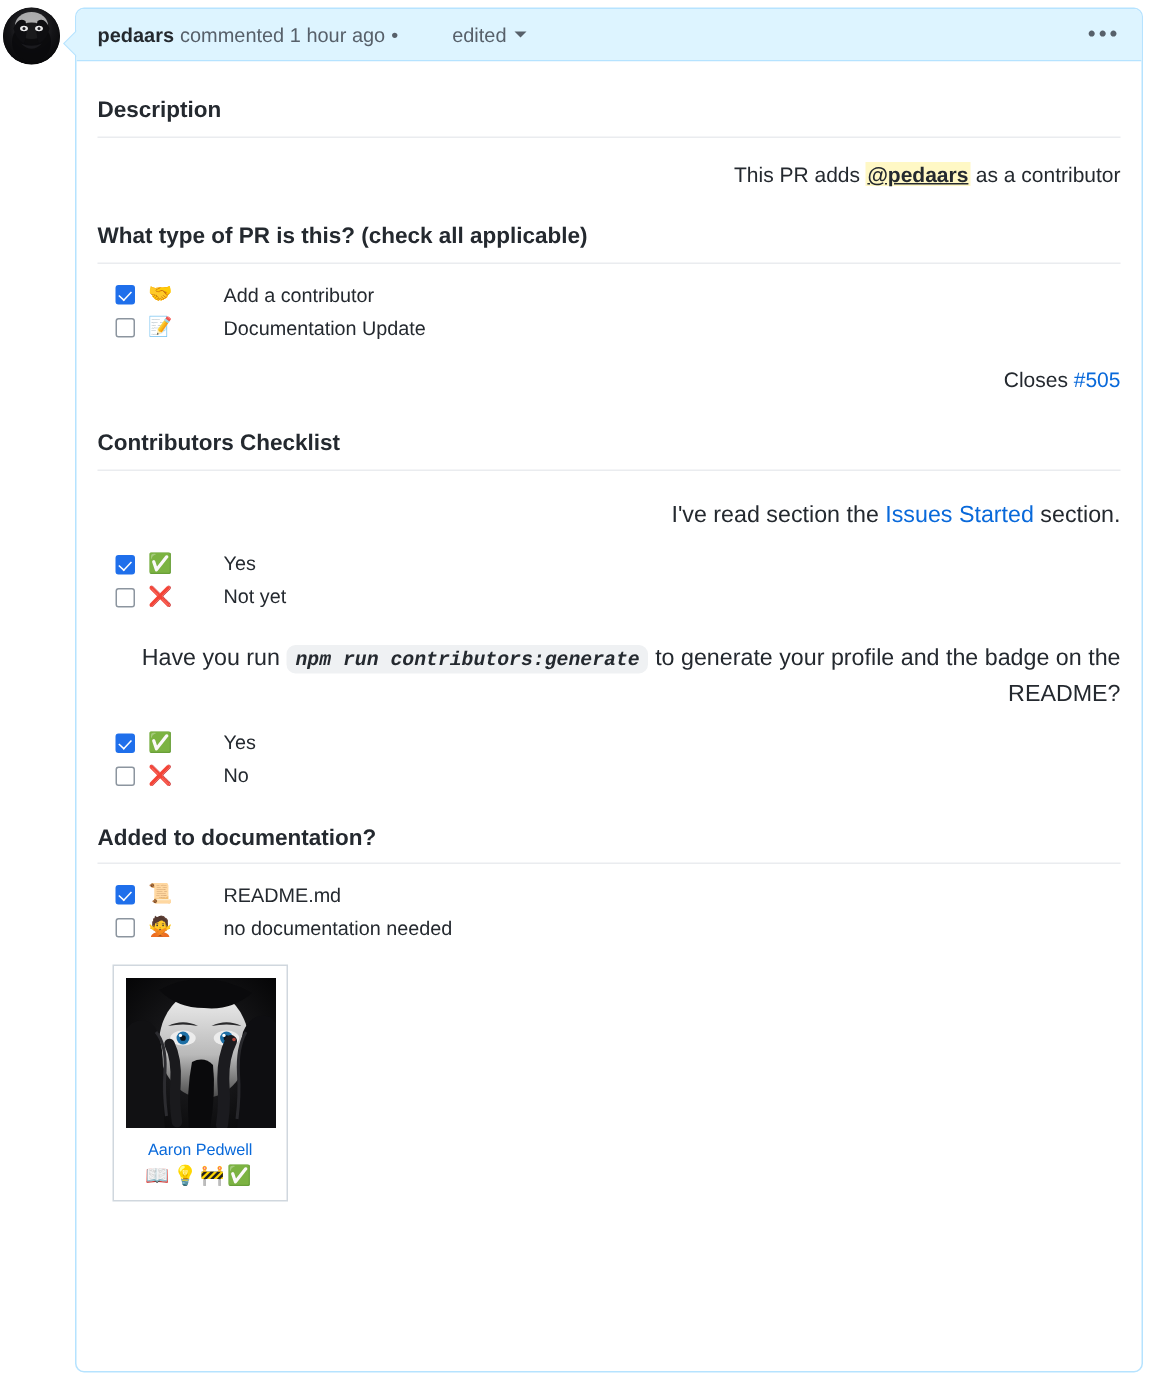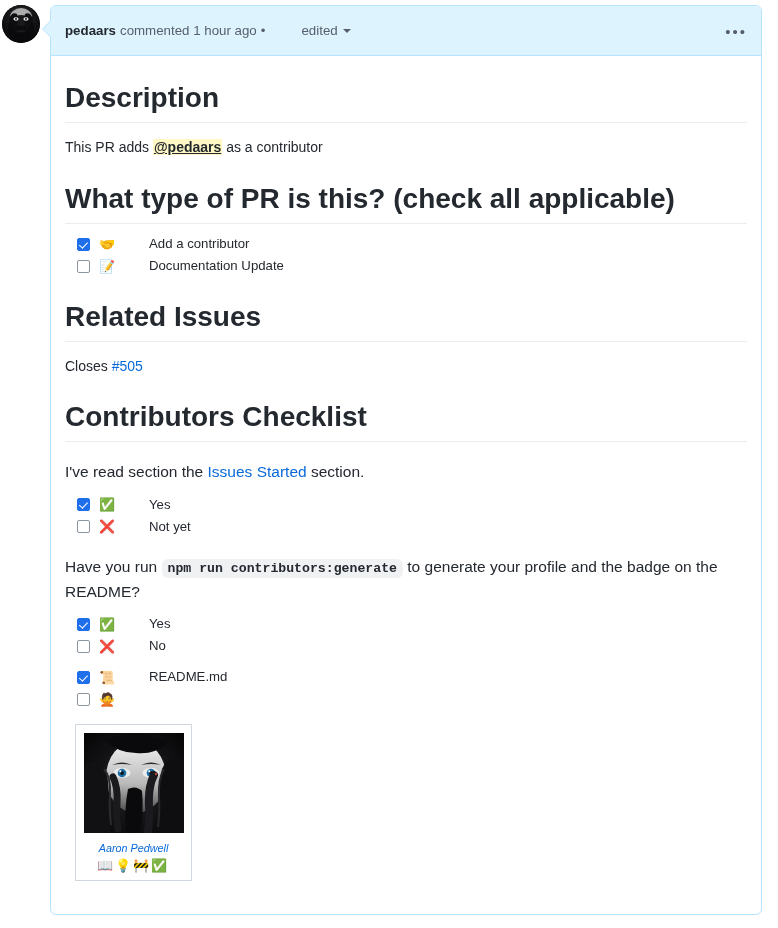--- a/index.html
+++ b/index.html
@@ -61,21 +61,21 @@
     position: absolute;
     left: -8px;
     top: 14px;
     width: 0; height: 0;
     border-top: 9px solid transparent;
     border-bottom: 9px solid transparent;
     border-right: 9px solid #ddf4ff;
   }
 
   .comment-header {
-    height: 50px;
+    height: 35px;
     background: #ddf4ff;
     border-bottom: 1px solid #b6e3ff;
     border-radius: 5px 5px 0 0;
     display: flex;
     align-items: center;
     padding: 0 12px 0 14px;
     box-sizing: border-box;
     font-size: 13.3px;
     color: #57606a;
     position: relative;
@@ -117,35 +117,36 @@
 
   .comment-body {
     padding: 14px 14px 10px 14px;
     color: #24292f;
     font-size: 14px;
     line-height: 1.5;
   }
 
   
   h2.md {
-    font-size: 28px;
+    font-size: 15px;
     font-weight: 600;
     margin: 22px 0 0 0;
     padding-bottom: 7px;
     border-bottom: 1px solid #eaecef;
     color: #24292f;
     line-height: 1.25;
   }
   h2.md.first { margin-top: 10px; }
 
   p.md {
-    margin: 14px 0 0 0;
+    margin: 14px 0 0 13px;
     font-size: 14px;
     color: #24292f;
     line-height: 1.55;
+    text-align: right;
   }
   p.md.big {
     font-size: 15.5px;
     margin-top: 18px;
   }
 
   .mention {
     background: #fff8c5;
     color: #24292f;
     font-weight: 700;
@@ -160,20 +161,21 @@
   a.link.plain { text-decoration: none; }
 
   code.inline {
     background: #eff1f3;
     border-radius: 6px;
     padding: 2px 6px;
     font-family: "Liberation Mono", "DejaVu Sans Mono", monospace;
     font-size: 13.2px;
     font-weight: 700;
     color: #24292f;
+    font-style: italic;
   }
 
   
   ul.tasklist {
     list-style: none;
     margin: 10px 0 0 0;
     padding: 0 0 0 12px;
   }
   ul.tasklist li {
     display: flex;
@@ -243,21 +245,20 @@
   }
   .contrib-img svg { display:block; width:100%; height:100%; }
   .contrib-name {
     display: block;
     color: #0969da;
     font-size: 10.8px;
     margin-top: 8px;
     text-decoration: none;
     cursor: pointer;
     line-height: 1.3;
-    font-style: italic;
   }
   .contrib-badges {
     margin-top: 3px;
     font-family: "DejaVu Sans", sans-serif;
     font-size: 13px;
     letter-spacing: 2px;
     line-height: 1.2;
   }
   .contrib-badges span { cursor: pointer; }
 </style>
@@ -322,21 +323,20 @@
           <span class="emo">🤝</span>
           <span class="task-label">Add a contributor</span>
         </li>
         <li>
           <span class="cb"></span>
           <span class="emo">📝</span>
           <span class="task-label">Documentation Update</span>
         </li>
       </ul>
 
-      <h2 class="md">Related Issues</h2>
       <p class="md"><span>Closes </span><a class="link">#505</a></p>
 
       <h2 class="md">Contributors Checklist</h2>
 
       <p class="md big"><span>I've read section the </span><a class="link plain">Issues Started</a><span> section.</span></p>
       <ul class="tasklist">
         <li>
           <span class="cb checked"></span>
           <span class="emo">✅</span>
           <span class="task-label">Yes</span>
@@ -355,29 +355,31 @@
           <span class="emo">✅</span>
           <span class="task-label">Yes</span>
         </li>
         <li>
           <span class="cb"></span>
           <span class="emo">❌</span>
           <span class="task-label">No</span>
         </li>
       </ul>
 
+      <h2 class="md">Added to documentation?</h2>
       <ul class="tasklist">
         <li>
           <span class="cb checked"></span>
           <span class="emo">📜</span>
           <span class="task-label">README.md</span>
         </li>
         <li>
           <span class="cb"></span>
           <span class="emo">🙅</span>
+          <span class="task-label">no documentation needed</span>
         </li>
       </ul>
 
       <div class="card-row">
         <div class="contrib-card">
           <div class="contrib-img">
             <svg viewBox="0 0 100 100" xmlns="http://www.w3.org/2000/svg">
               <defs>
                 <linearGradient id="skin" x1="0" y1="0" x2="0" y2="1">
                   <stop offset="0%" stop-color="#f2f2f2"></stop>

